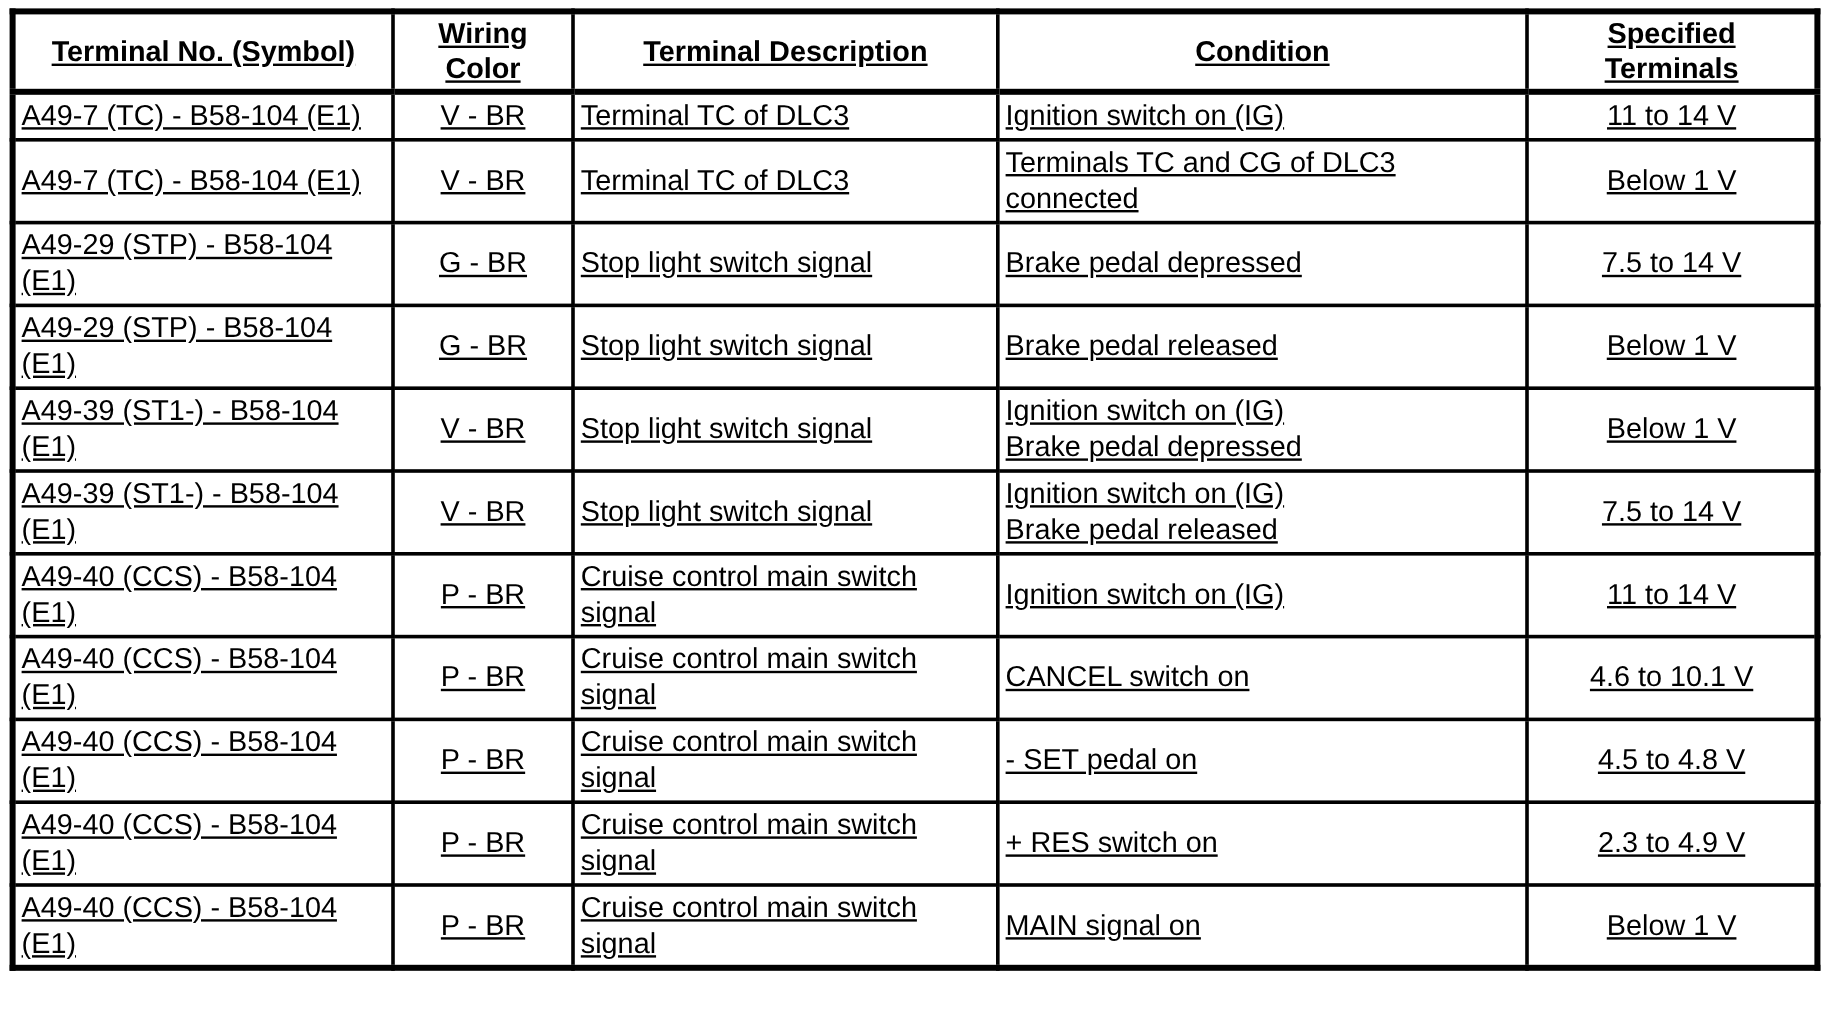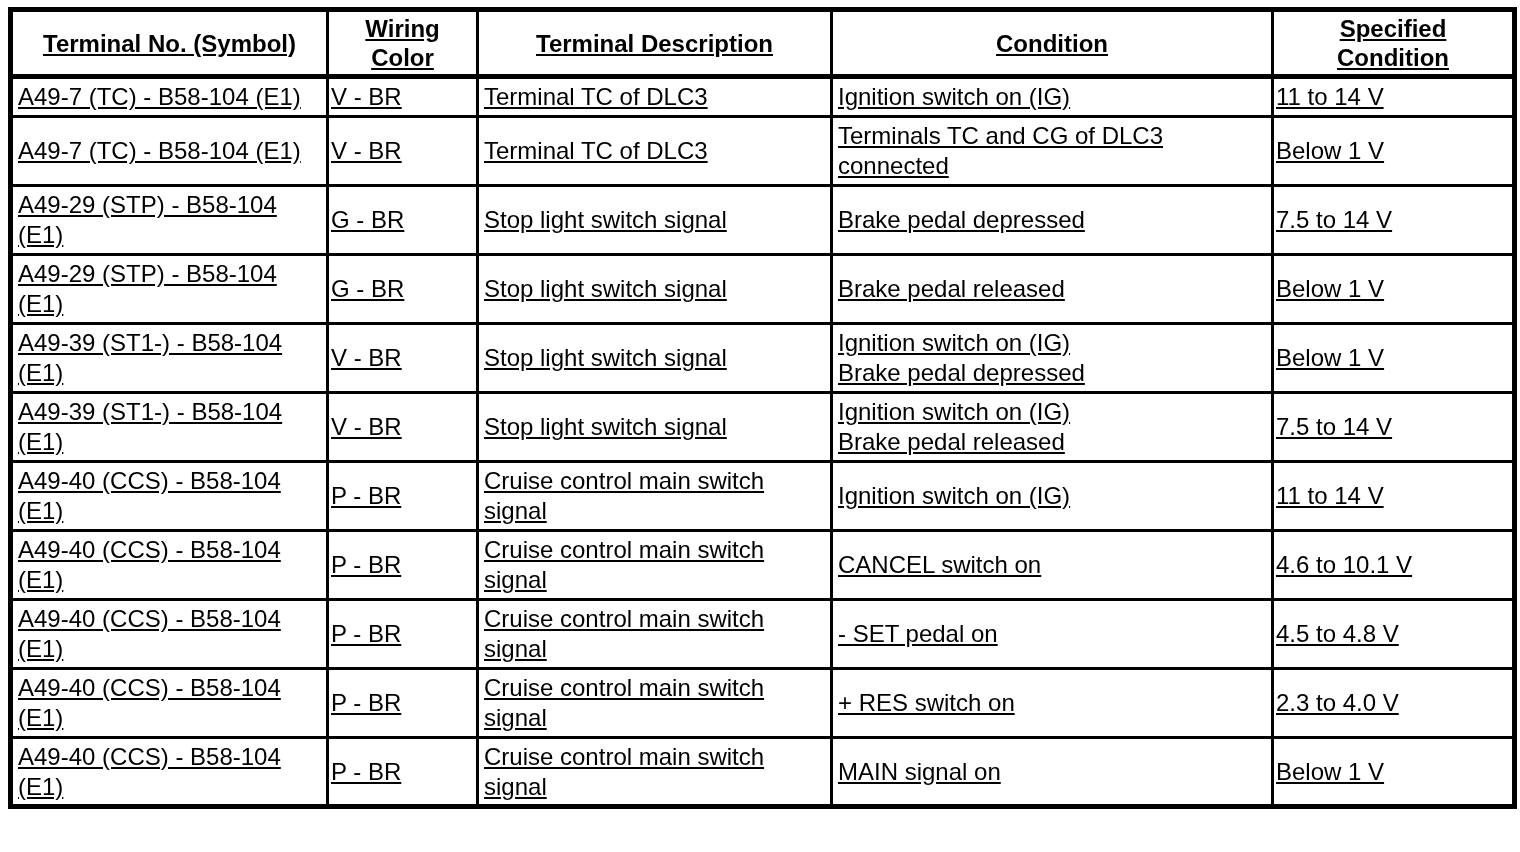--- a/index.html
+++ b/index.html
@@ -32,21 +32,21 @@
     line-height: 29px;
     text-align: center;
     padding: 2px 4px;
   }
   td {
     font-size: 24px;
     line-height: 30px;
     padding: 2px 5px;
   }
   td.c-left  { text-align: left; }
-  td.c-center{ padding-left: 2px; padding-right: 2px; }
+  td.c-center{ text-align: center; padding-left: 2px; padding-right: 2px; }
   thead tr      { height: 62px; }
   tbody tr      { height: 69px; }
   tbody tr.short{ height: 40px; }
 </style>
 </head>
 <body>
 
 <table class="spec-table">
   <colgroup>
     <col style="width:317px">
@@ -56,21 +56,21 @@
     <col style="width:242px">
   </colgroup>
   <thead>
     <tr>
       <th>Terminal No. (Symbol)</th>
       <th>Wiring
 Color</th>
       <th>Terminal Description</th>
       <th>Condition</th>
       <th>Specified
-Condition</th>
+Terminals</th>
     </tr>
   </thead>
   <tbody>
     <tr class="short">
       <td class="c-left">A49-7 (TC) - B58-104 (E1)</td>
       <td class="c-center">V - BR</td>
       <td class="c-left">Terminal TC of DLC3</td>
       <td class="c-left">Ignition switch on (IG)</td>
       <td class="c-center">11 to 14 V</td>
     </tr>
@@ -143,21 +143,21 @@
       <td class="c-left">- SET pedal on</td>
       <td class="c-center">4.5 to 4.8 V</td>
     </tr>
     <tr>
       <td class="c-left">A49-40 (CCS) - B58-104
 (E1)</td>
       <td class="c-center">P - BR</td>
       <td class="c-left">Cruise control main switch
 signal</td>
       <td class="c-left">+ RES switch on</td>
-      <td class="c-center">2.3 to 4.0 V</td>
+      <td class="c-center">2.3 to 4.9 V</td>
     </tr>
     <tr>
       <td class="c-left">A49-40 (CCS) - B58-104
 (E1)</td>
       <td class="c-center">P - BR</td>
       <td class="c-left">Cruise control main switch
 signal</td>
       <td class="c-left">MAIN signal on</td>
       <td class="c-center">Below 1 V</td>
     </tr>

